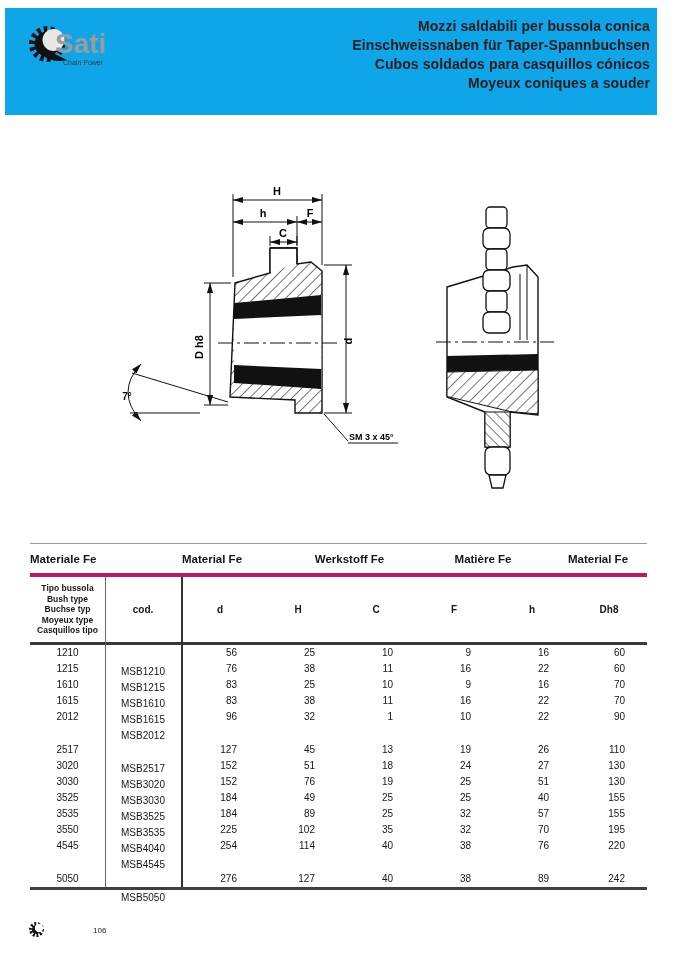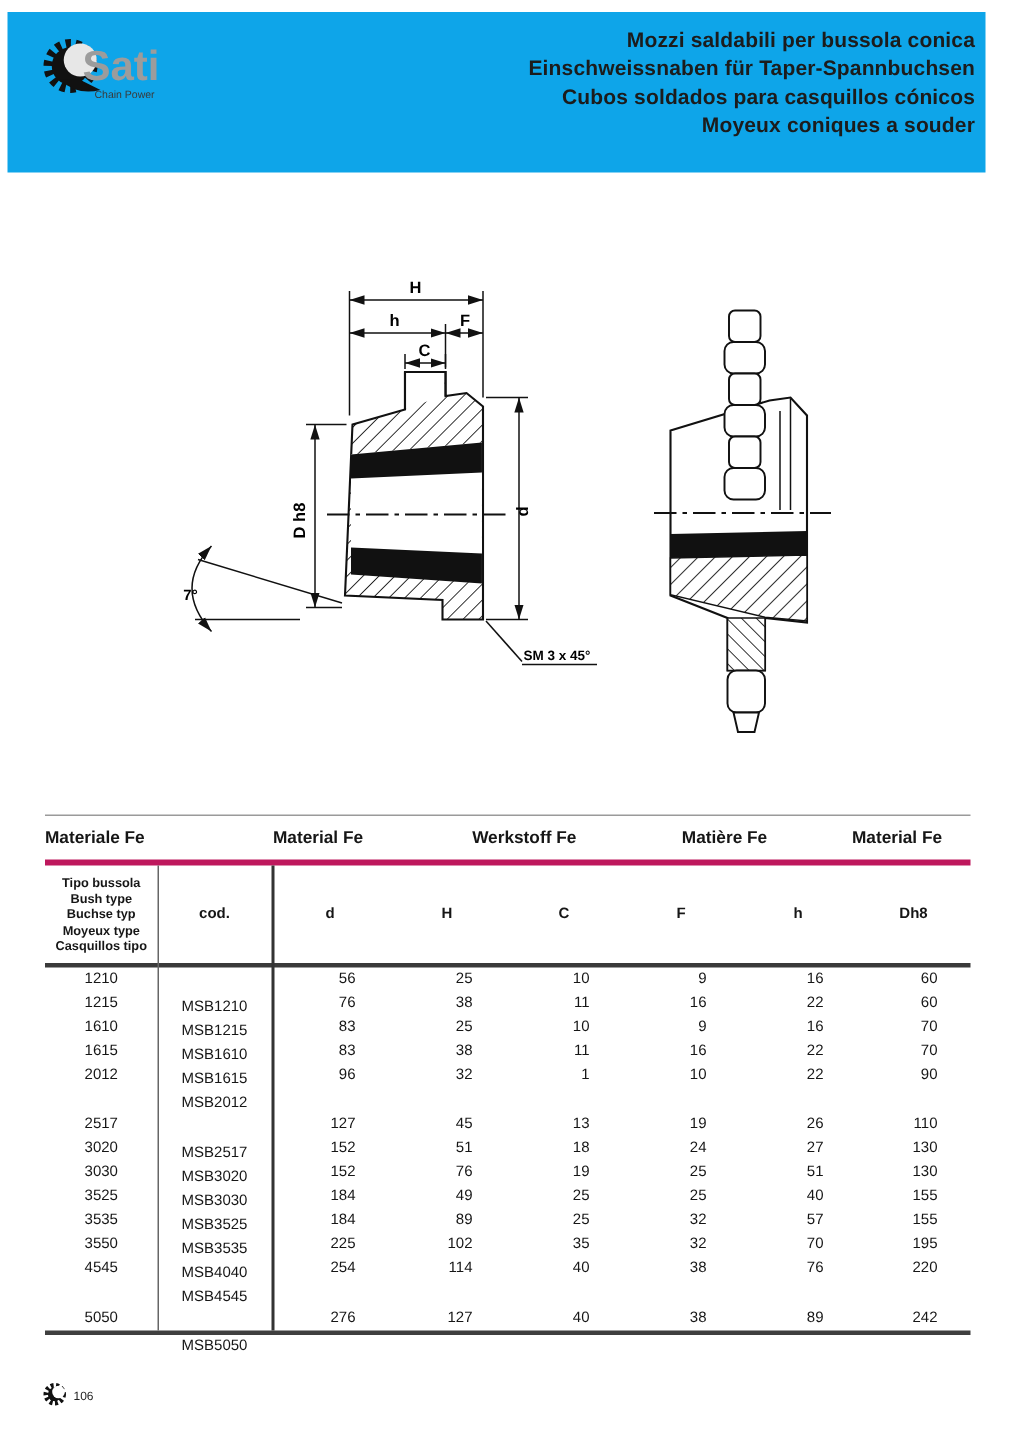--- a/index.html
+++ b/index.html
@@ -50,21 +50,21 @@
   .trow .c0 { text-align:center; font-weight:normal; }
   .trow .c1 { text-align:center;margin-top:19px; }
   .trow .c2,.trow .c3,.trow .c4,.trow .c5,.trow .c6,.trow .c7 {
     text-align:right; padding-right:22px;
   }
   .group-gap { height:17px; }
   .vline { position:absolute; top:33px; bottom:0; background:#444; }
   .vline.v1 { left:75px; width:1px; background:#666; }
   .vline.v2 { left:151px; width:2px; background:#333; }
   
-  .footer { position:absolute; left:28px; top:918px; height:22px; display:flex; align-items:center; }
+  .footer { position:absolute; left:28px; top:918px; height:22px; display:flex; align-items:center;gap:44px; }
   .pagenum { font-size:8px; color:#222; margin-left:2px; margin-top:2px; }
 </style>
 </head>
 <body>
 
 <div class="page">
 
   <header class="band">
     <div class="logo">
       <svg width="110" height="54" viewBox="0 0 110 54">

